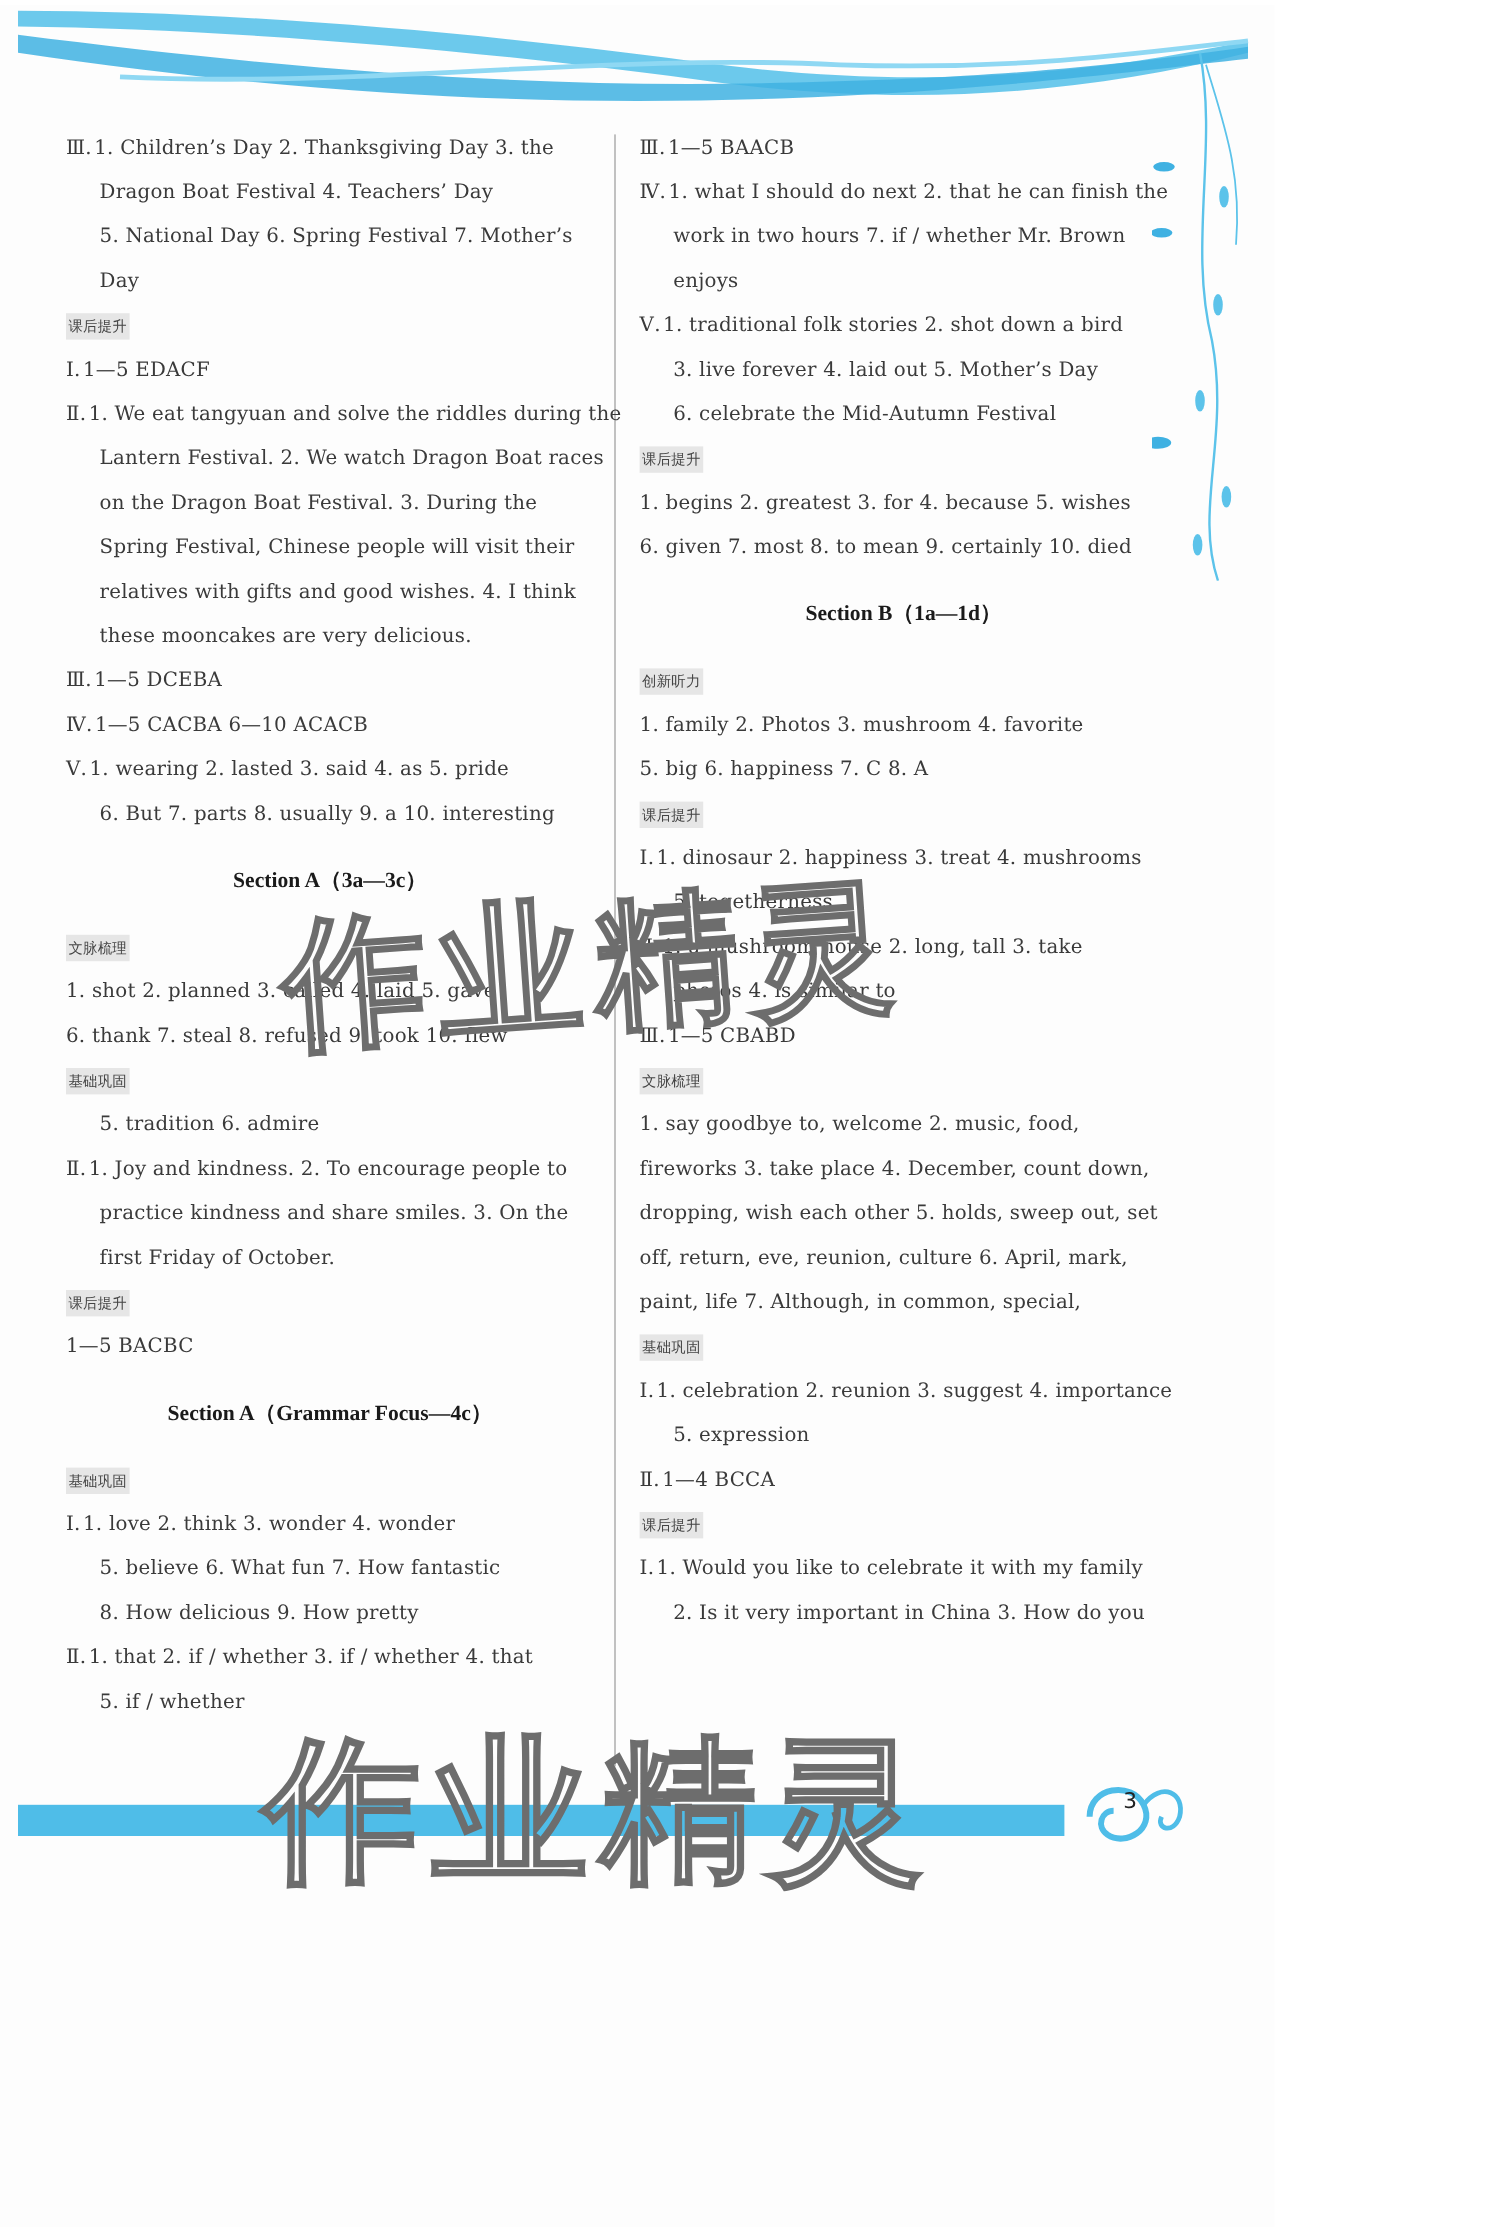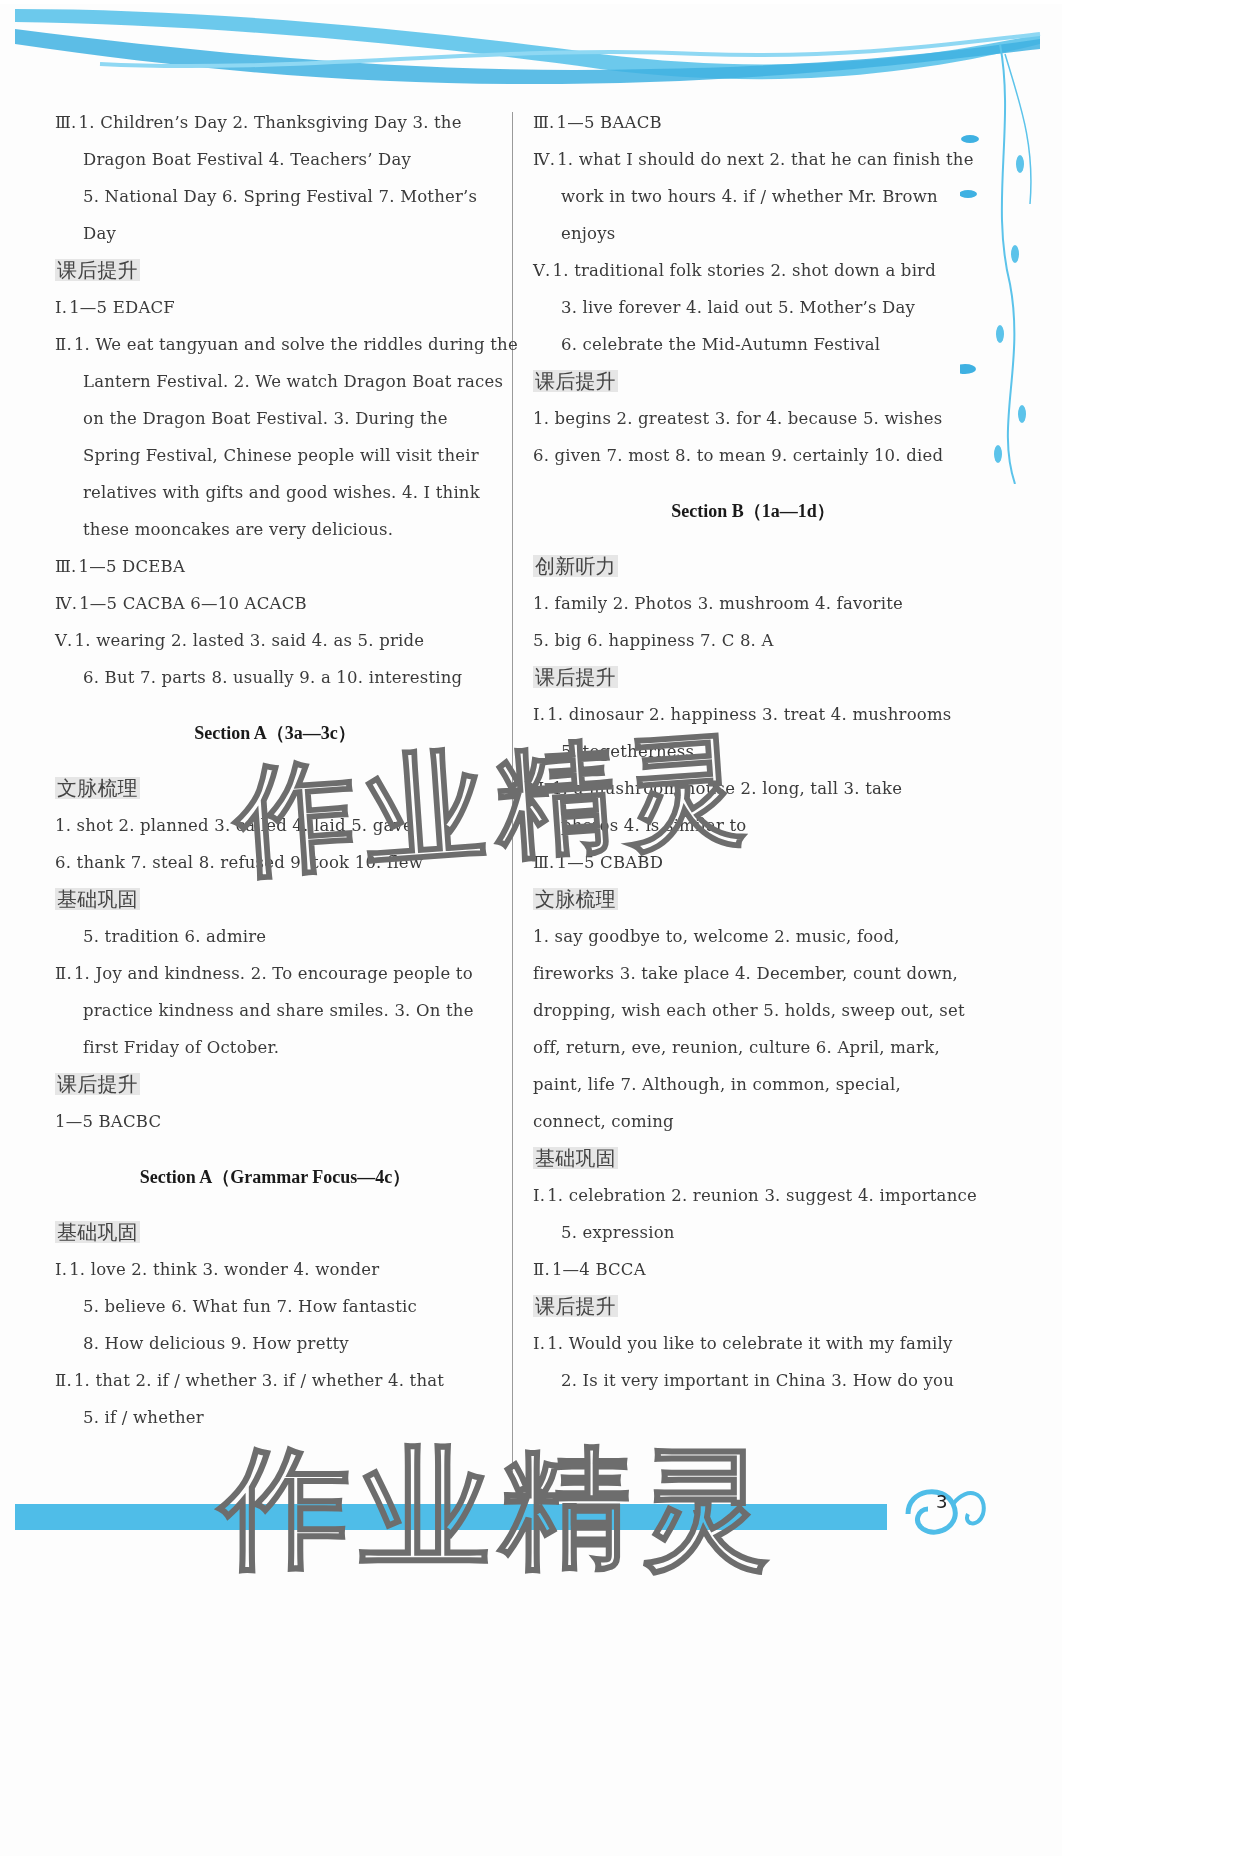--- a/index.html
+++ b/index.html
@@ -8,21 +8,21 @@
   .page { position:absolute; left:0; top:4px; width:1062px; height:1856px; background:#fdfdfd; }
   .ribbon { position:absolute; left:0; top:0; width:1062px; height:100px; }
   .vine { position:absolute; left:960px; top:40px; width:100px; height:440px; }
   .divider { position:absolute; left:512px; top:108px; width:1px; height:1360px; background:#9a9a9a; }
   .col { position:absolute; top:100px; }
   .col.left { left:55px; width:440px; }
   .col.right { left:533px; width:440px; }
   .line { height:37px; line-height:37px; font-size:16.5px; white-space:nowrap; letter-spacing:0.2px; }
   .line.indent { padding-left:28px; }
   .tag { display:inline-block; background:#e6e6e6; font-family:"DejaVu Sans", sans-serif;
-         font-size:20px; line-height:22px; padding:0 2px; color:#444; margin-top:7px; }
+         font-size:12px; line-height:22px; padding:0 2px; color:#444; margin-top:7px; }
   .heading { text-align:center; font-family:"Liberation Serif", serif; font-weight:bold;
              font-size:18px; color:#1a1a1a; height:74px; line-height:74px; }
   .roman { margin-right:2px; }
   .it { }
   .bottombar { position:absolute; left:15px; top:1500px; width:872px; height:26px; background:#4fbde8; }
   .pagenum { position:absolute; left:898px; top:1470px; width:100px; height:70px; }
   .pagenum-text { position:absolute; left:936px; top:1487px; font-family:"DejaVu Sans", sans-serif;
                   font-size:18px; color:#222; }
   .wm { position:absolute; font-family:"DejaVu Sans", sans-serif; font-weight:bold;
         color:transparent; -webkit-text-stroke:2px #6d6d6d; letter-spacing:10px; pointer-events:none; }
@@ -88,21 +88,21 @@
     <div class="line"><span class="roman">Ⅰ.</span><span>1. love     2. think     3. wonder     4. wonder</span></div>
     <div class="line indent">5. believe    6. What  fun    7. How  fantastic</div>
     <div class="line indent">8. How delicious   9. How pretty</div>
     <div class="line"><span class="roman">Ⅱ.</span><span>1. that   2. if / whether   3. if / whether   4. that</span></div>
     <div class="line indent">5. if / whether</div>
   </div>
 
   <div class="col right">
     <div class="line"><span class="roman">Ⅲ.</span><span>1—5 BAACB</span></div>
     <div class="line"><span class="roman">Ⅳ.</span><span>1. what I should do next   2. that he can finish the</span></div>
-    <div class="line indent">work  in  two  hours    4. if  /  whether  Mr.  Brown</div>
+    <div class="line indent">work  in  two  hours    7. if  /  whether  Mr.  Brown</div>
     <div class="line indent">enjoys</div>
     <div class="line"><span class="roman">Ⅴ.</span><span>1. traditional  folk  stories    2. shot  down  a  bird</span></div>
     <div class="line indent">3. live  forever    4. laid  out    5. Mother’s  Day</div>
     <div class="line indent">6. celebrate the Mid-Autumn Festival</div>
     <div class="line"><span class="tag">课后提升</span></div>
     <div class="line">1. begins   2. greatest   3. for   4. because   5. wishes</div>
     <div class="line">6. given   7. most   8. to mean   9. certainly   10. died</div>
     <div class="heading">Section B（1a—1d）</div>
     <div class="line"><span class="tag">创新听力</span></div>
     <div class="line">1.  family    2.  Photos    3.  mushroom    4.  favorite</div>
@@ -112,21 +112,20 @@
     <div class="line indent">5.  togetherness</div>
     <div class="line"><span class="roman">Ⅱ.</span><span>1.  a  mushroom  house     2.  long,  tall     3.  take</span></div>
     <div class="line indent">photos    4.  is similar to</div>
     <div class="line"><span class="roman">Ⅲ.</span><span>1—5 CBABD</span></div>
     <div class="line"><span class="tag">文脉梳理</span></div>
     <div class="line">1.  say  goodbye  to,  welcome     2.  music,  food,</div>
     <div class="line">fireworks   3.  take place   4.  December,  count down,</div>
     <div class="line">dropping,  wish each other    5.  holds,  sweep out,  set</div>
     <div class="line">off,  return,  eve,  reunion,  culture    6.  April,  mark,</div>
     <div class="line">paint,  life     7.  Although,  in  common,  special,</div>
-    <div class="line">connect,  coming</div>
     <div class="line"><span class="tag">基础巩固</span></div>
     <div class="line"><span class="roman">Ⅰ.</span><span>1.  celebration   2.  reunion   3.  suggest   4.  importance</span></div>
     <div class="line indent">5.  expression</div>
     <div class="line"><span class="roman">Ⅱ.</span><span>1—4 BCCA</span></div>
     <div class="line"><span class="tag">课后提升</span></div>
     <div class="line"><span class="roman">Ⅰ.</span><span>1.  Would you like to celebrate it with my family</span></div>
     <div class="line indent">2.  Is it very important in China    3.  How do you</div>
   </div>
 
   <div class="bottombar"></div>

